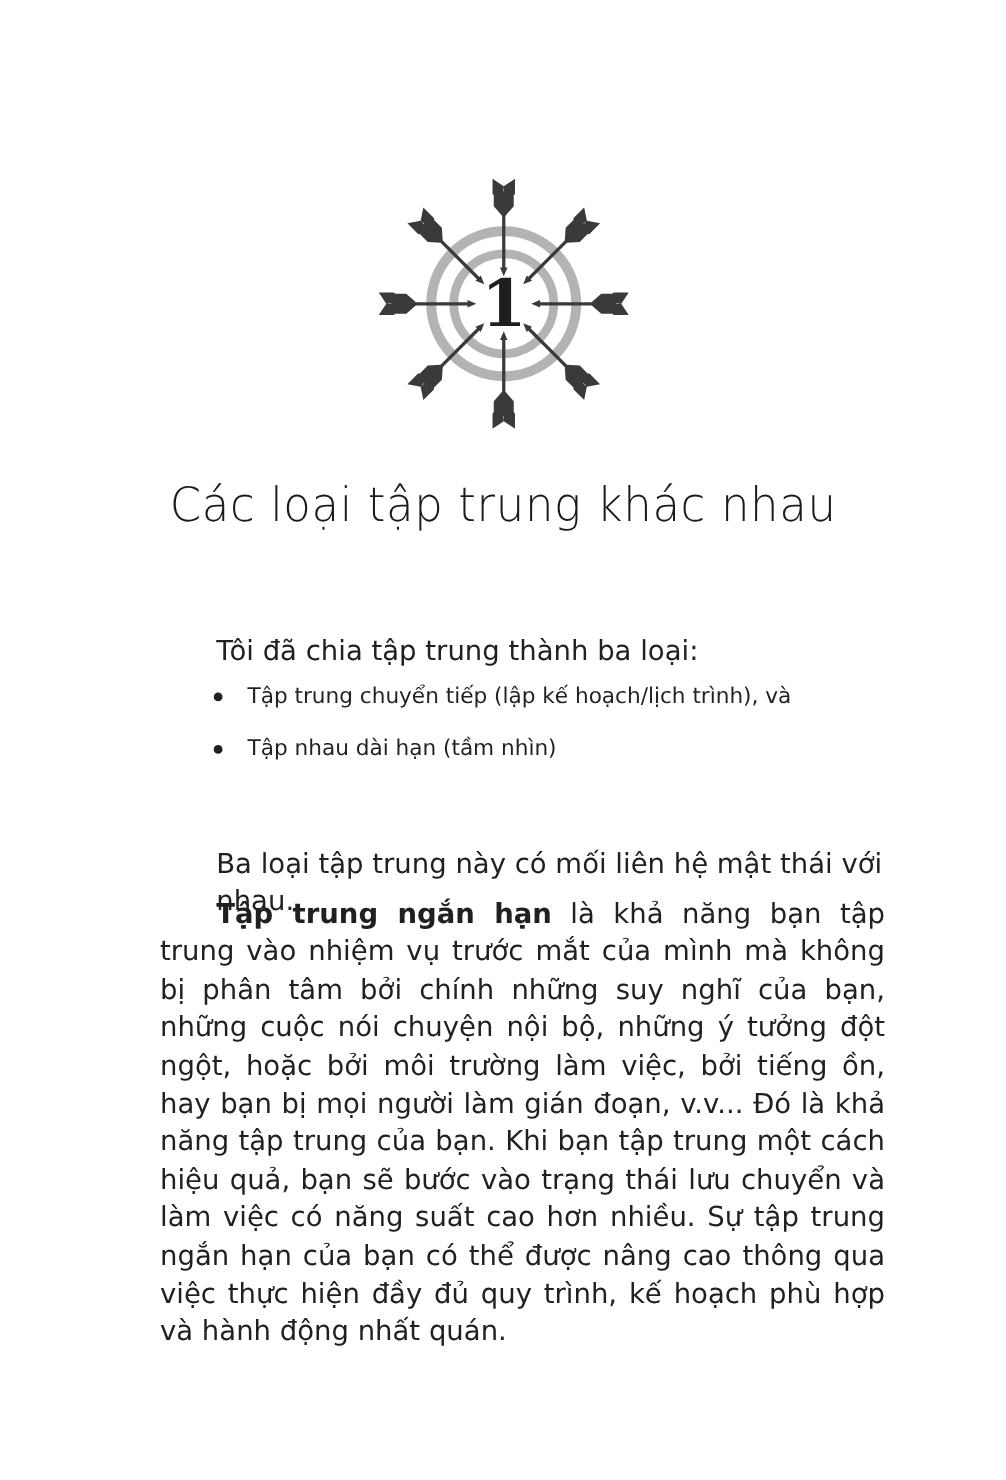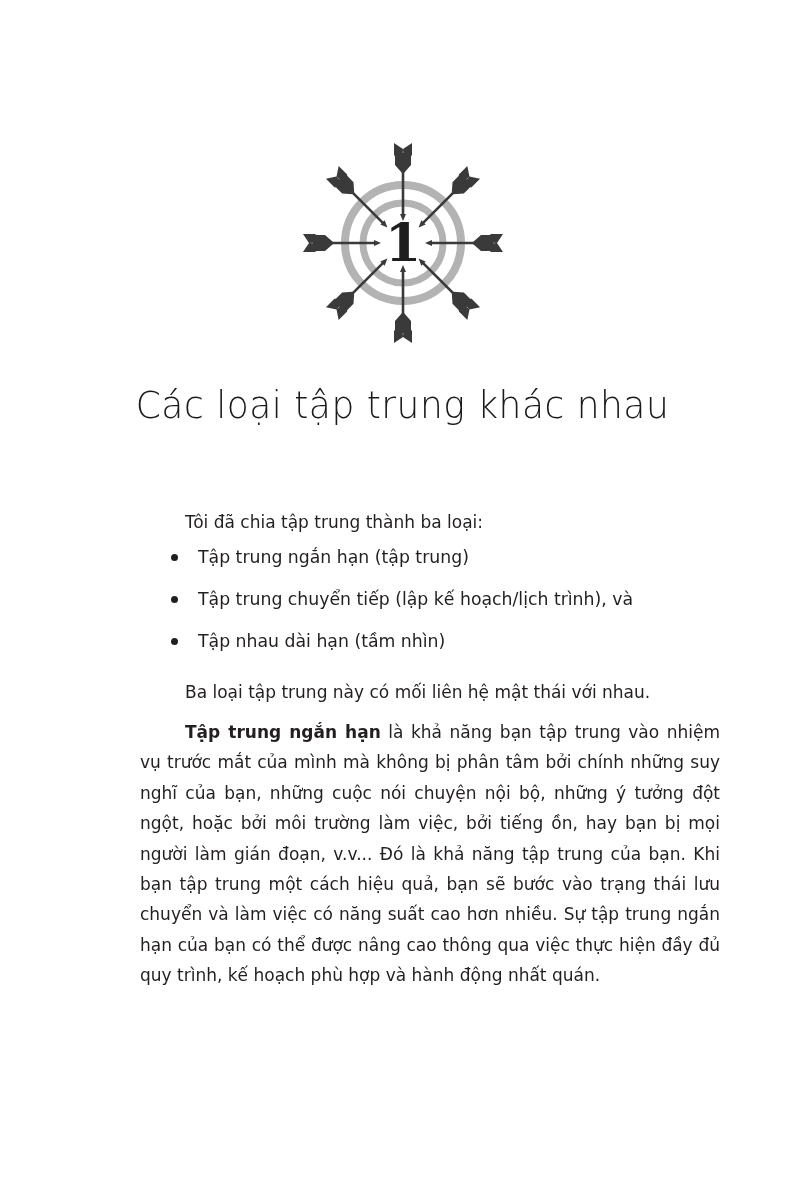--- a/index.html
+++ b/index.html
@@ -2,21 +2,21 @@
 <html><head>
 <meta charset="utf-8">
 <style>
   html, body { margin: 0; padding: 0; background: #ffffff; }
   body { width: 805px; height: 1184px; position: relative; overflow: hidden;
          font-family: "DejaVu Sans", sans-serif; color: #231f20; }
   .emblem { position: absolute; left: 303px; top: 143px; width: 200px; height: 200px; }
   .chapter-title { position: absolute; left: 0; right: 0; top: 384px; text-align: center;
          font-family: "DejaVu Sans", sans-serif; font-weight: 200; font-size: 36px;
          letter-spacing: 0.5px; color: #1a1a1a; transform: scaleY(1.05); }
-  .body-text { position: absolute; left: 140px; width: 580px; font-size: 17px; line-height: 30.4px; }
+  .body-text { position: absolute; left: 128px; width: 580px; font-size: 22px; line-height: 30.4px; }
   .intro { top: 507px; padding-left: 45px; margin: 0; }
   .bullets { position: absolute; left: 168px; top: 543px; margin: 0; padding: 0; list-style: none;
              font-size: 17.3px; }
   .bullets li { position: relative; padding-left: 30px; height: 42px; line-height: 28px; }
   .bullets li .dot { position: absolute; left: 3px; top: 11px; width: 7px; height: 7px;
              border-radius: 50%; background: #231f20; }
   .p-relation { top: 677px; margin: 0; padding-left: 45px; }
   .p-main { top: 717px; margin: 0; text-align: justify; text-indent: 45px; }
   .p-main b { font-weight: bold; }
 </style>
@@ -73,20 +73,19 @@
       </g>
     <text x="100" y="118" text-anchor="middle" font-family="DejaVu Serif, serif" font-weight="bold" font-size="52" fill="#1e1e1e">1</text>
   </svg>
 </div>
 
 <div class="chapter-title">Các loại tập trung khác nhau</div>
 
 <p class="body-text intro">Tôi đã chia tập trung thành ba loại:</p>
 
 <ul class="bullets">
-  <li><span class="dot"></span><span>Tập trung ngắn hạn (tập trung)</span></li>
   <li><span class="dot"></span><span>Tập trung chuyển tiếp (lập kế hoạch/lịch trình), và</span></li>
   <li><span class="dot"></span><span>Tập nhau dài hạn (tầm nhìn)</span></li>
 </ul>
 
 <p class="body-text p-relation">Ba loại tập trung này có mối liên hệ mật thái với nhau.</p>
 
 <p class="body-text p-main"><b>Tập trung ngắn hạn</b><span> là khả năng bạn tập trung vào nhiệm vụ trước mắt của mình mà không bị phân tâm bởi chính những suy nghĩ của bạn, những cuộc nói chuyện nội bộ, những ý tưởng đột ngột, hoặc bởi môi trường làm việc, bởi tiếng ồn, hay bạn bị mọi người làm gián đoạn, v.v... Đó là khả năng tập trung của bạn. Khi bạn tập trung một cách hiệu quả, bạn sẽ bước vào trạng thái lưu chuyển và làm việc có năng suất cao hơn nhiều. Sự tập trung ngắn hạn của bạn có thể được nâng cao thông qua việc thực hiện đầy đủ quy trình, kế hoạch phù hợp và hành động nhất quán.</span></p>
 
 </body></html>

